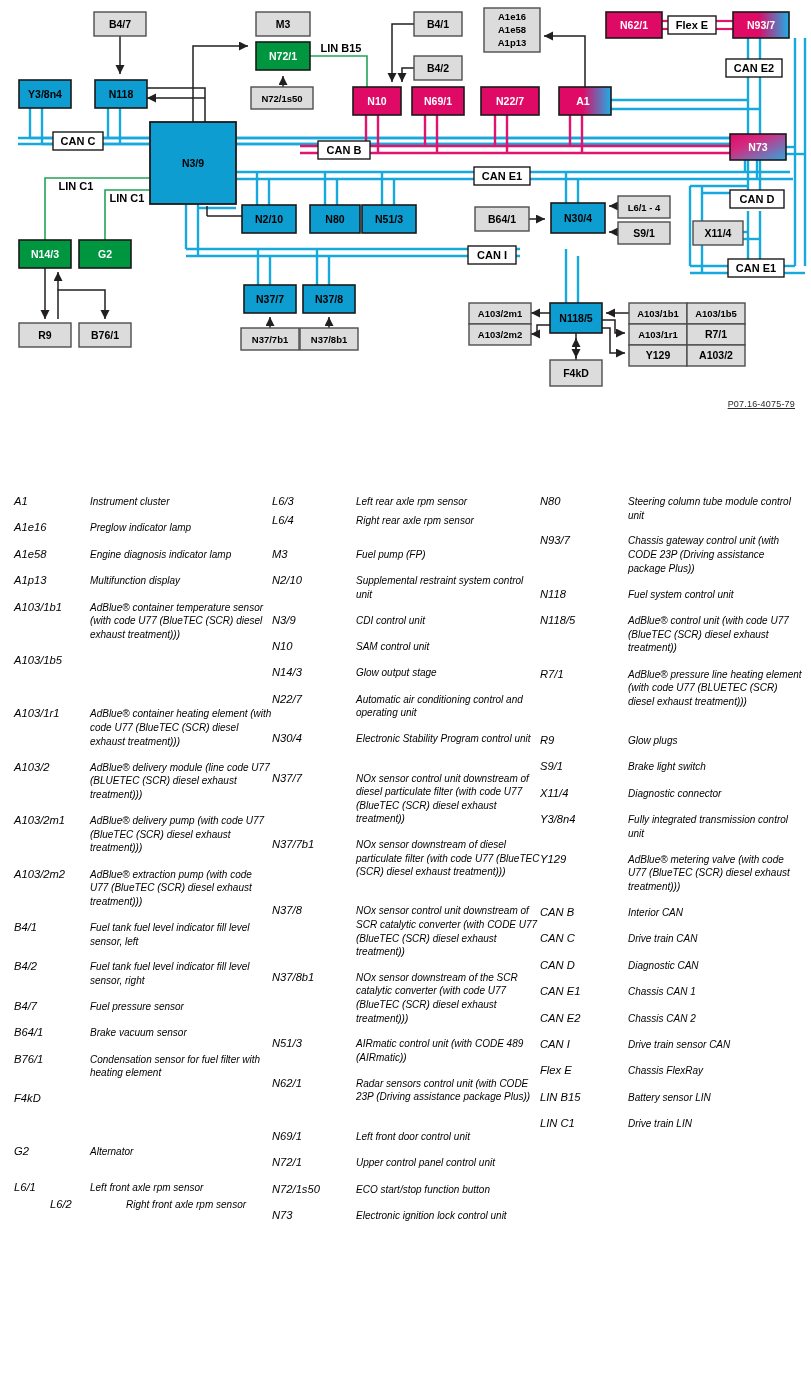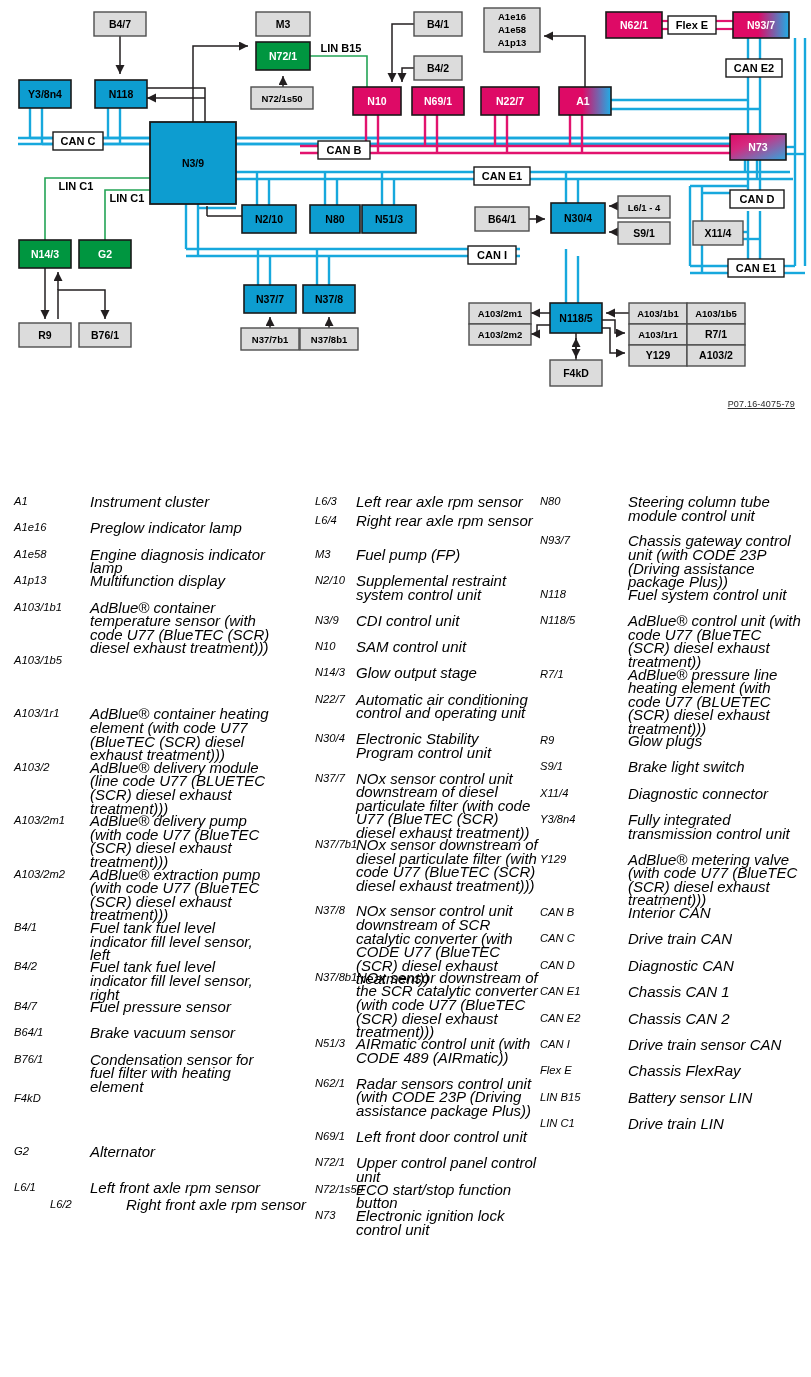--- a/index.html
+++ b/index.html
@@ -8,22 +8,22 @@
   #root{position:relative;width:811px;height:1377px;}
   #diagram{position:absolute;left:0;top:0;width:811px;height:440px;}
   .refcode{position:absolute;right:16px;top:399px;font-size:9px;letter-spacing:.2px;color:#2b2b2b;font-family:"Liberation Sans",sans-serif;text-decoration:underline;}
   #legend{position:absolute;left:0;top:495px;width:811px;height:882px;}
   .col{position:absolute;top:0;height:882px;}
   .col1{left:14px;width:258px;}
   .col2{left:272px;width:268px;}
   .col3{left:540px;width:262px;}
   .lrow{position:absolute;left:0;width:100%;}
   .lcode{position:absolute;left:0;top:0;width:76px;font-style:italic;font-size:11.2px;line-height:13.6px;}
-  .ldesc{position:absolute;left:76px;top:0;right:0;font-style:italic;font-size:15px;line-height:13.6px;}
-  .col2 .lcode{width:84px;margin-left:43px;} .col2 .ldesc{left:84px;}
+  .ldesc{position:absolute;left:76px;top:0;right:0;font-style:italic;font-size:10px;line-height:13.6px;}
+  .col2 .lcode{width:84px;} .col2 .ldesc{left:84px;}
   .col3 .lcode{width:88px;} .col3 .ldesc{left:88px;}
   svg text{font-family:"Liberation Sans",sans-serif;}
   .bx{font-size:10.5px;font-weight:bold;text-anchor:middle;dominant-baseline:middle;}
   .bxw{fill:#ffffff;}
   .bxk{fill:#000000;}
   .buslbl{font-size:11px;font-weight:bold;text-anchor:middle;dominant-baseline:middle;fill:#000;}
 </style>
 </head>
 <body>
 

